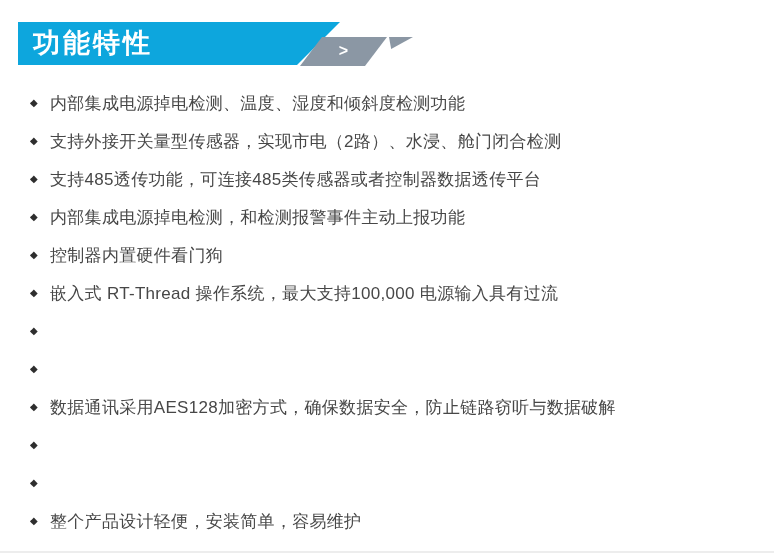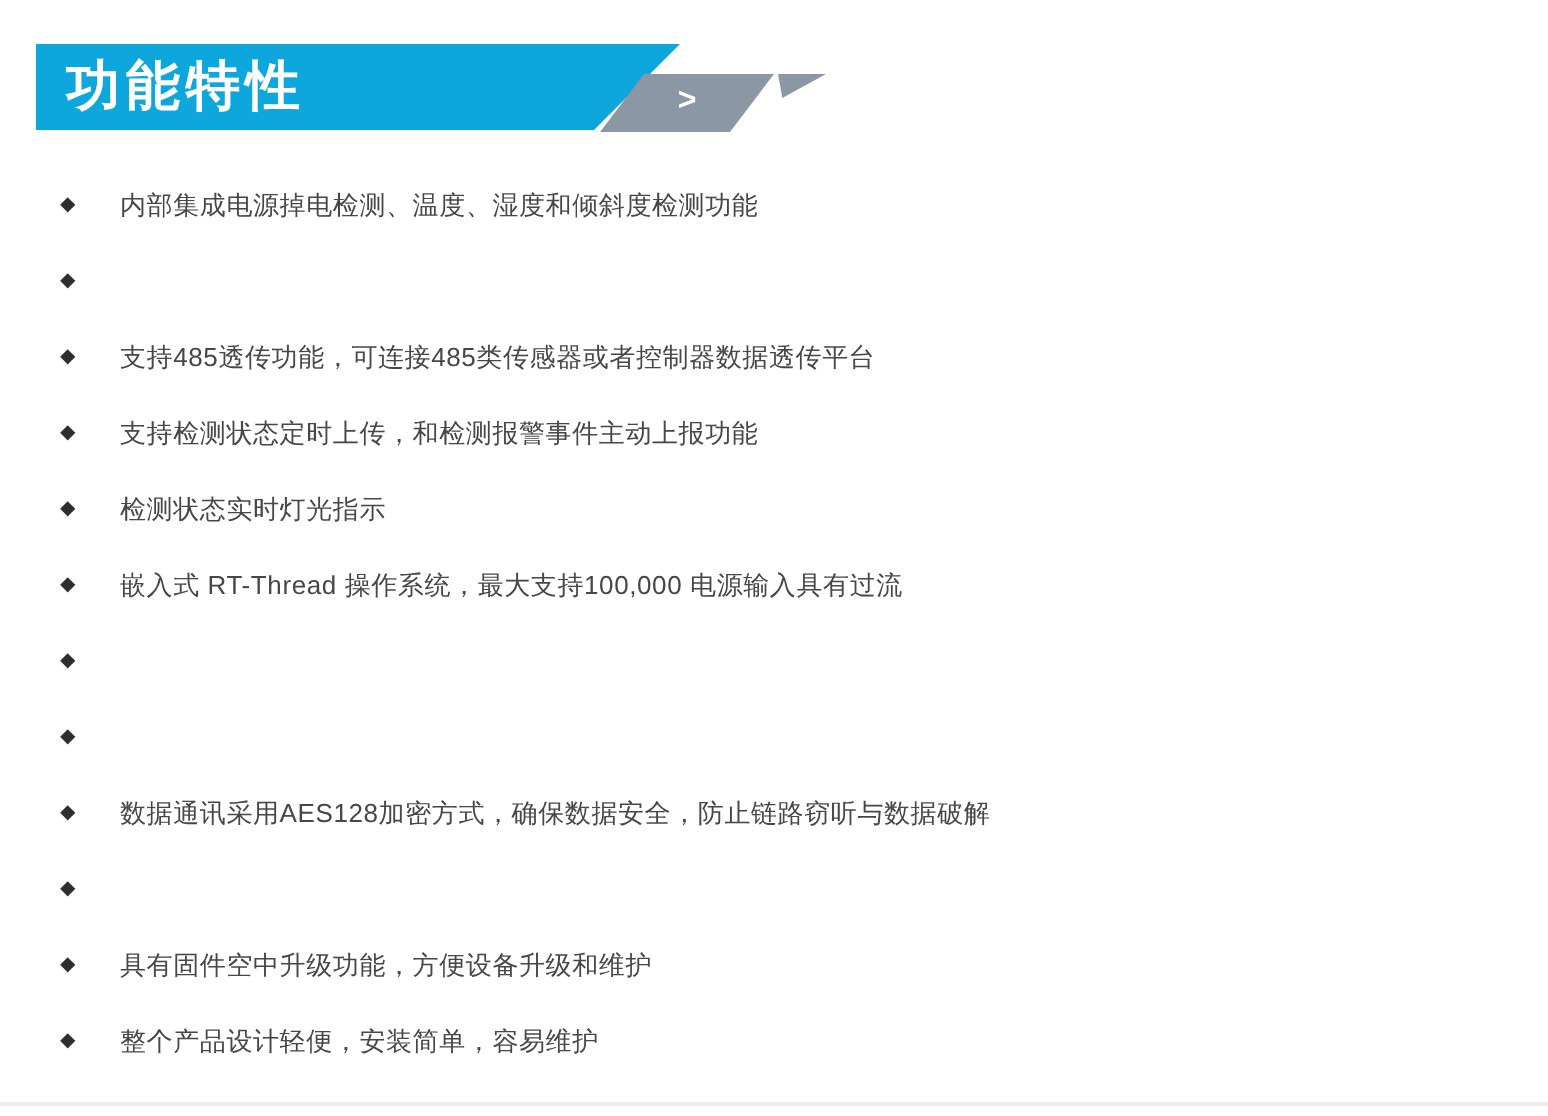--- a/index.html
+++ b/index.html
@@ -63,24 +63,23 @@
     white-space: nowrap;
   }
   .bullet {
     flex: none;
     width: 20px;
     font-size: 10px;
     color: #2e2e2e;
     line-height: 1;
   }
   .feature-text {
-    font-size: 13px;
+    font-size: 17px;
     color: #474747;
     letter-spacing: 0.3px;
-    margin-left: 10px;
   }
   
   .bottom-rule {
     position: absolute;
     left: 0; top: 551px;
     width: 774px; height: 2px;
     background: #ededed;
   }
 </style>
 </head>
@@ -98,53 +97,53 @@
     <div class="arrow-sliver" style="background: rgb(139, 151, 164);"></div>
   </div>
 
   <ul class="features">
     <li class="feature-item">
       <span class="bullet">◆</span>
       <span class="feature-text">内部集成电源掉电检测、温度、湿度和倾斜度检测功能</span>
     </li>
     <li class="feature-item">
       <span class="bullet">◆</span>
+      <span class="feature-text">支持外接开关量型传感器，实现市电（2路）、水浸、舱门闭合检测</span>
     </li>
     <li class="feature-item">
       <span class="bullet">◆</span>
       <span class="feature-text">支持485透传功能，可连接485类传感器或者控制器数据透传平台</span>
     </li>
     <li class="feature-item">
       <span class="bullet">◆</span>
-      <span class="feature-text">支持检测状态定时上传，和检测报警事件主动上报功能</span>
+      <span class="feature-text">内部集成电源掉电检测，和检测报警事件主动上报功能</span>
     </li>
     <li class="feature-item">
       <span class="bullet">◆</span>
-      <span class="feature-text">检测状态实时灯光指示</span>
+      <span class="feature-text">控制器内置硬件看门狗</span>
     </li>
     <li class="feature-item">
       <span class="bullet">◆</span>
       <span class="feature-text">嵌入式 RT-Thread 操作系统，最大支持100,000 电源输入具有过流</span>
     </li>
     <li class="feature-item">
       <span class="bullet">◆</span>
     </li>
     <li class="feature-item">
       <span class="bullet">◆</span>
     </li>
     <li class="feature-item">
       <span class="bullet">◆</span>
       <span class="feature-text">数据通讯采用AES128加密方式，确保数据安全，防止链路窃听与数据破解</span>
     </li>
     <li class="feature-item">
       <span class="bullet">◆</span>
     </li>
     <li class="feature-item">
       <span class="bullet">◆</span>
-      <span class="feature-text">具有固件空中升级功能，方便设备升级和维护</span>
     </li>
     <li class="feature-item">
       <span class="bullet">◆</span>
       <span class="feature-text">整个产品设计轻便，安装简单，容易维护</span>
     </li>
   </ul>
 
   <div class="bottom-rule"></div>
 
 </div>

